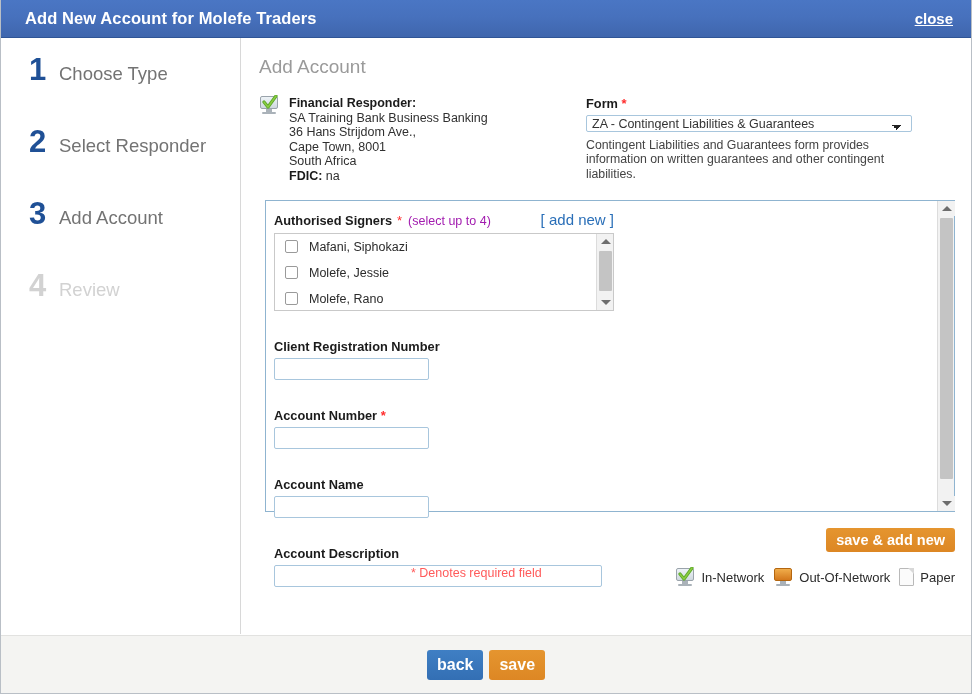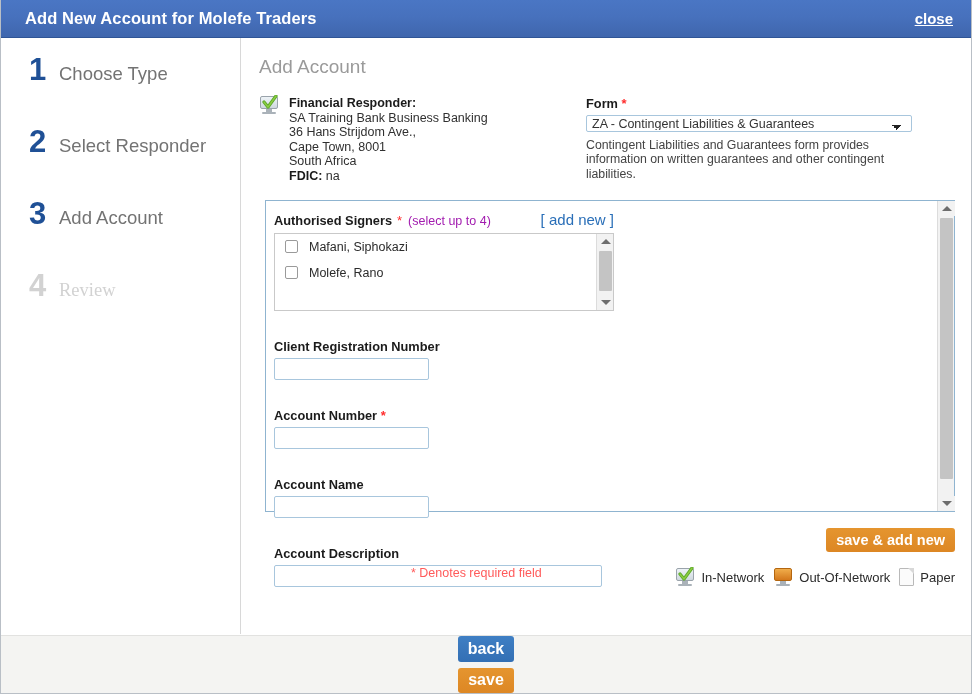--- a/index.html
+++ b/index.html
@@ -73,21 +73,21 @@
     width: 30px;
     flex: 0 0 30px;
     line-height: 1;
   }
   .step-label {
     font-size: 18.5px;
     color: #737373;
     line-height: 1;
   }
   .step.disabled .step-num { color: #d2d2d2; }
-  .step.disabled .step-label { color: #d2d2d2; font-family: Liberation Serif, serif; }
+  .step.disabled .step-label { color: #d2d2d2; }
 
   
   .content {
     flex: 1 1 auto;
     position: relative;
     padding: 18px 18px 0 18px;
   }
   .page-title {
     font-size: 19px;
     color: #9a9a9a;
@@ -353,21 +353,20 @@
   .win-footer {
     position: absolute;
     left: 0; right: 0; bottom: 0;
     height: 58px;
     background: #f4f4f2;
     border-top: 1px solid #e2e2e0;
     display: flex;
     align-items: center;
     justify-content: center;
     gap: 6px;
-    flex-direction: column;
   }
   .footer-btn { height: 30px; font-size: 16px; min-width: 52px; }
 </style>
 </head>
 <body>
 
 <div class="window">
 
   <div class="titlebar">
     <div class="titlebar-title">Add New Account for Molefe Traders</div>
@@ -441,20 +440,24 @@
             <span class="signers-title">Authorised Signers</span>
             <span class="req" style="margin-left:5px">*</span>
             <span class="signers-hint">(select up to 4)</span>
             <span class="add-new">[ add new ]</span>
           </div>
 
           <div class="signers-list">
             <div class="signer-row">
               <div class="cb"></div>
               <div class="signer-name">Mafani, Siphokazi</div>
+            </div>
+            <div class="signer-row">
+              <div class="cb"></div>
+              <div class="signer-name">Molefe, Jessie</div>
             </div>
             <div class="signer-row">
               <div class="cb"></div>
               <div class="signer-name">Molefe, Rano</div>
             </div>
 
             <div class="vscroll">
               <div class="arrow up">
                   <div class="tri up"></div>
                 </div>

